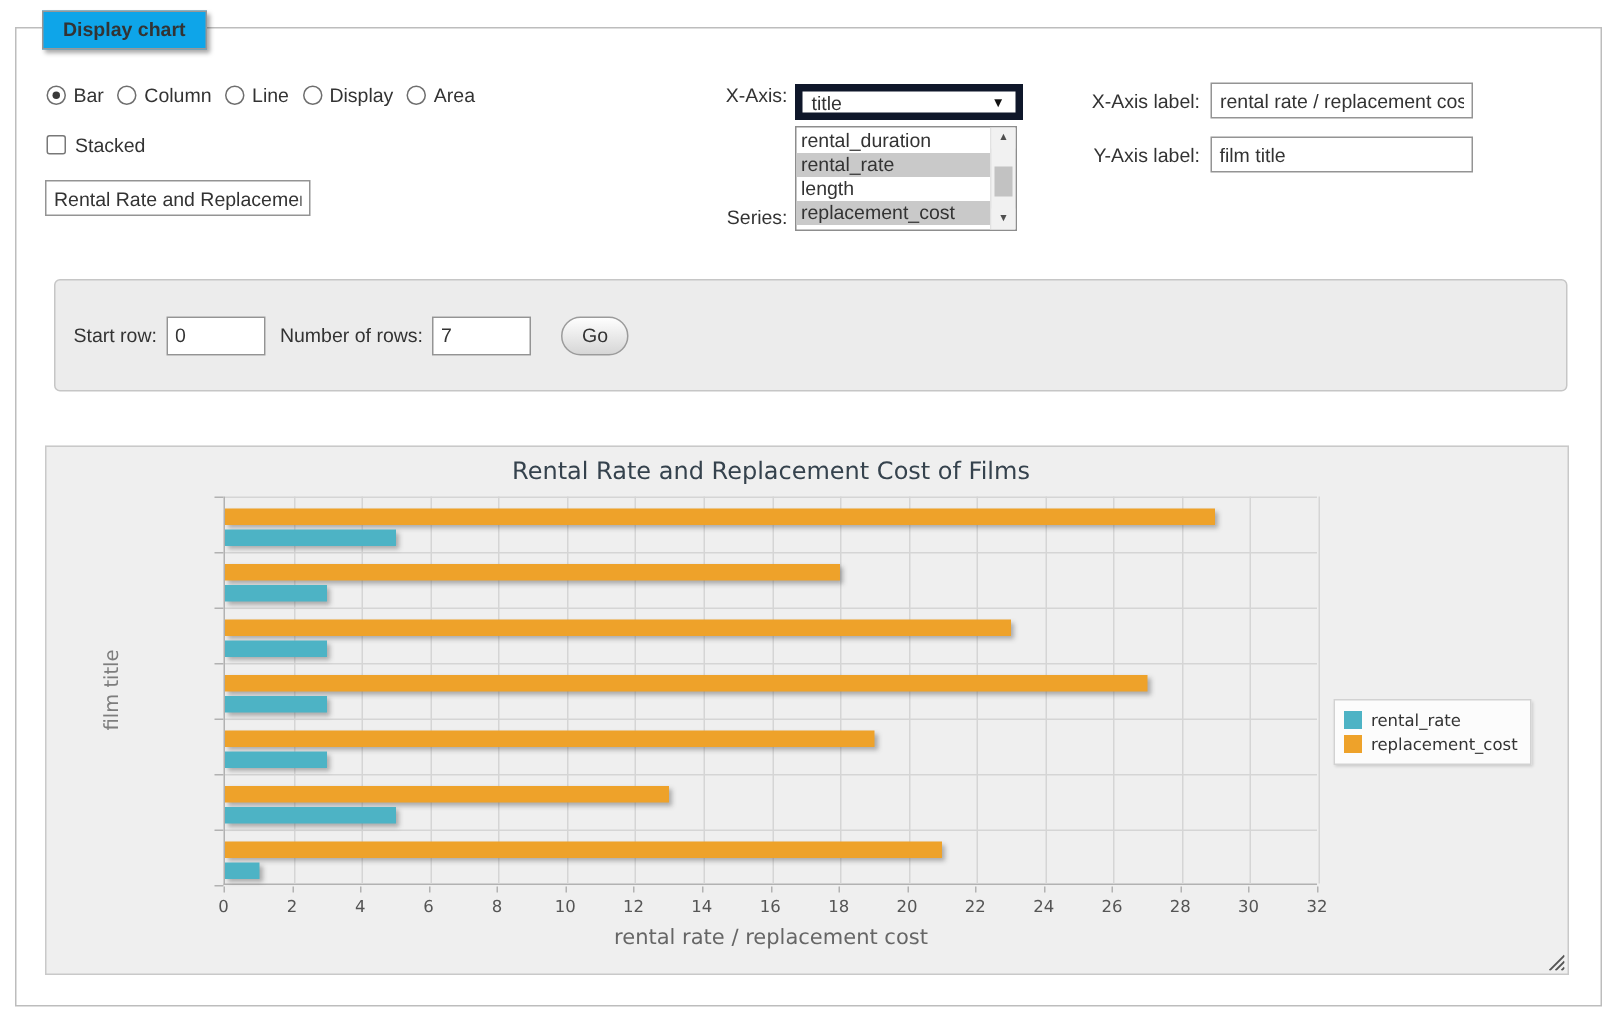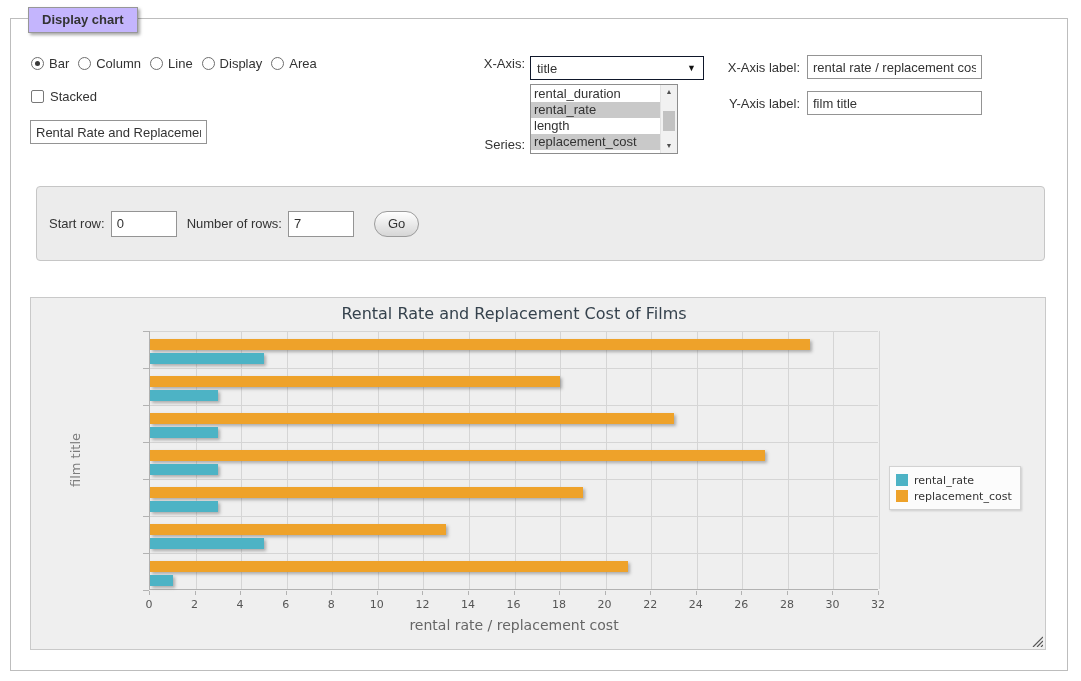--- a/index.html
+++ b/index.html
@@ -9,21 +9,21 @@
     background:#ffffff; color:#333;
     font-family:"Liberation Sans", sans-serif; font-size:13px;
     overflow:hidden;
   }
   .fieldset-box {
     position:absolute; left:10px; top:18px; width:1058px; height:653px;
     border:1px solid #bdbdbd; background:transparent;
   }
   .legend-box {
     position:absolute; left:28px; top:7px; height:26px; line-height:24px;
-    padding:0 13px; background:#c4b5fd; border:1px solid #979797;
+    padding:0 13px; background:#0ea5e9; border:1px solid #979797;
     box-shadow:2px 2px 3px rgba(0,0,0,0.35);
     font-weight:bold; font-size:13px; color:#333; z-index:5; white-space:nowrap;
   }
   
   .radios { position:absolute; left:31px; top:56px; display:flex; align-items:center; z-index:2; }
   .radio-item { display:flex; align-items:center; margin-right:9px; cursor:default; }
   .radio-circle {
     width:13px; height:13px; border-radius:50%; border:1px solid #6e6e6e;
     background:#fff; margin-right:5px; position:relative; flex:0 0 13px;
   }
@@ -46,22 +46,22 @@
   #title-input   { left:30px;  top:120px; width:177px; }
   #xlabel-input  { left:807px; top:55px;  width:175px; }
   #ylabel-input  { left:807px; top:91px;  width:175px; }
   .caption { position:absolute; text-align:right; white-space:nowrap; color:#333; }
   #xaxis-caption   { left:425px; top:56px;  width:100px; }
   #series-caption  { left:425px; top:137px; width:100px; }
   #xlabel-caption  { left:695px; top:60px;  width:105px; }
   #ylabel-caption  { left:695px; top:96px;  width:105px; }
   
   .selectbox {
-    position:absolute; left:530px; top:56px; width:174px; height:24px;
-    border:1px solid #0f172a; background:#fff; display:flex; align-items:center;
+    position:absolute; left:530px; top:56px; width:152px; height:24px;
+    border:5px solid #0f172a; background:#fff; display:flex; align-items:center;
     justify-content:space-between; padding:0 7px 0 6px; cursor:default;
   }
   .sel-arrow { font-size:9px; color:#111; line-height:1; }
   
   .series-list {
     position:absolute; left:530px; top:84px; width:148px; height:70px;
     border:1px solid #8d8d8d; background:#fff; overflow:hidden;
   }
   .series-items { position:absolute; left:0; top:1px; right:17px; }
   .series-item { height:16px; line-height:16px; padding-left:3px; white-space:nowrap; overflow:hidden; }

